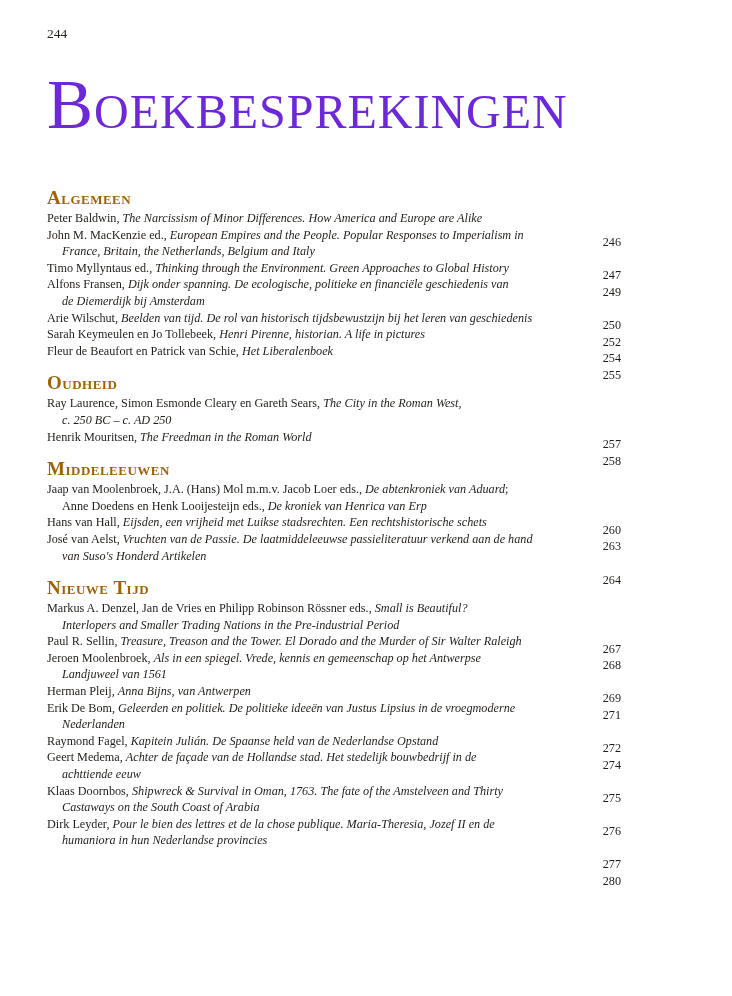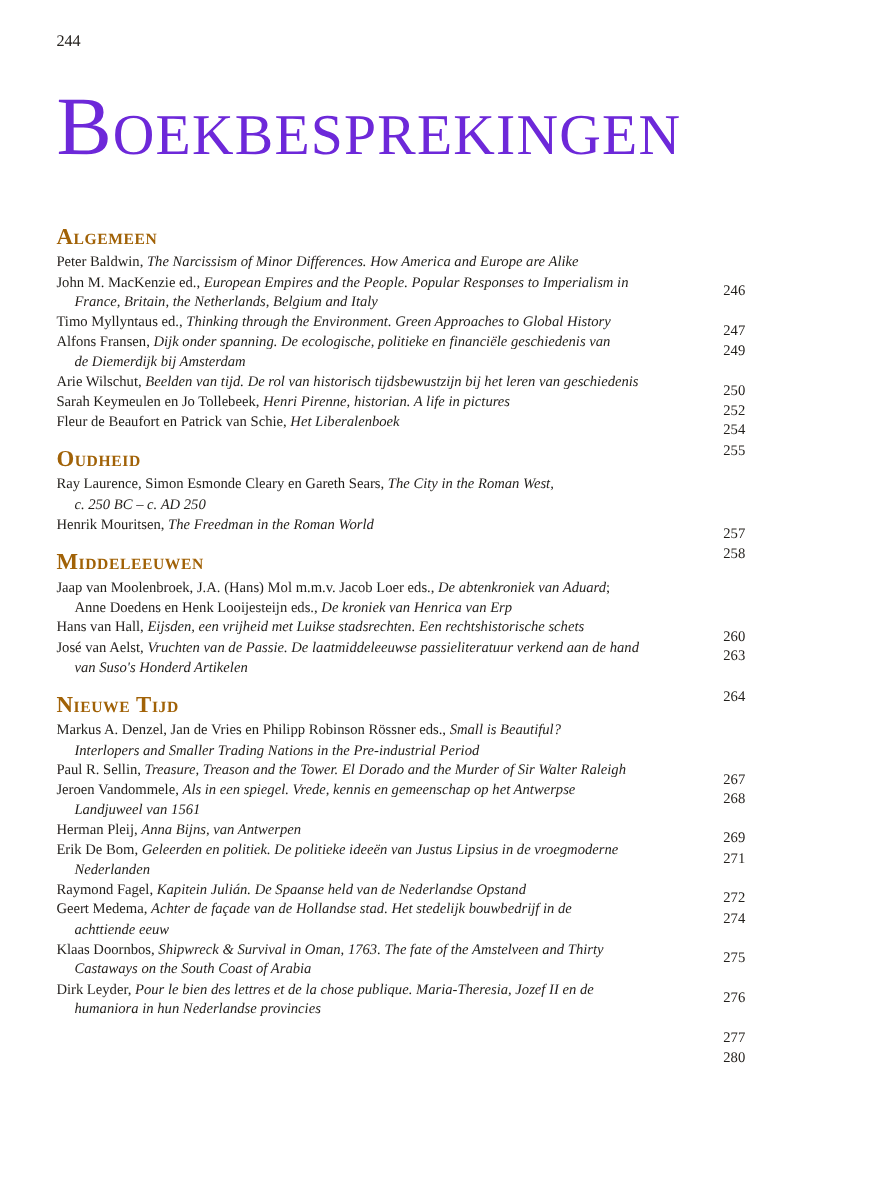--- a/index.html
+++ b/index.html
@@ -124,21 +124,21 @@
         <section class="section">
           <h2 class="section-heading">Nieuwe Tijd</h2>
           <div class="entry">
             <div class="line"><span class="txt"><span class="seg">Markus A. Denzel, Jan de Vries en Philipp Robinson Rössner eds., </span><span class="seg it">Small is Beautiful?</span></span></div>
             <div class="line indent"><span class="txt"><span class="seg it">Interlopers and Smaller Trading Nations in the Pre-industrial Period</span></span><span class="pg">267</span></div>
           </div>
           <div class="entry">
             <div class="line"><span class="txt"><span class="seg">Paul R. Sellin, </span><span class="seg it">Treasure, Treason and the Tower. El Dorado and the Murder of Sir Walter Raleigh</span></span><span class="pg">268</span></div>
           </div>
           <div class="entry">
-            <div class="line"><span class="txt"><span class="seg">Jeroen Vandommele, </span><span class="seg it">Als in een spiegel. Vrede, kennis en gemeenschap op het Antwerpse</span></span></div>
+            <div class="line"><span class="txt"><span class="seg">Jeroen Moolenbroek, </span><span class="seg it">Als in een spiegel. Vrede, kennis en gemeenschap op het Antwerpse</span></span></div>
             <div class="line indent"><span class="txt"><span class="seg it">Landjuweel van 1561</span></span><span class="pg">269</span></div>
           </div>
           <div class="entry">
             <div class="line"><span class="txt"><span class="seg">Herman Pleij, </span><span class="seg it">Anna Bijns, van Antwerpen</span></span><span class="pg">271</span></div>
           </div>
           <div class="entry">
             <div class="line"><span class="txt"><span class="seg">Erik De Bom, </span><span class="seg it">Geleerden en politiek. De politieke ideeën van Justus Lipsius in de vroegmoderne</span></span></div>
             <div class="line indent"><span class="txt"><span class="seg it">Nederlanden</span></span><span class="pg">272</span></div>
           </div>
           <div class="entry">

